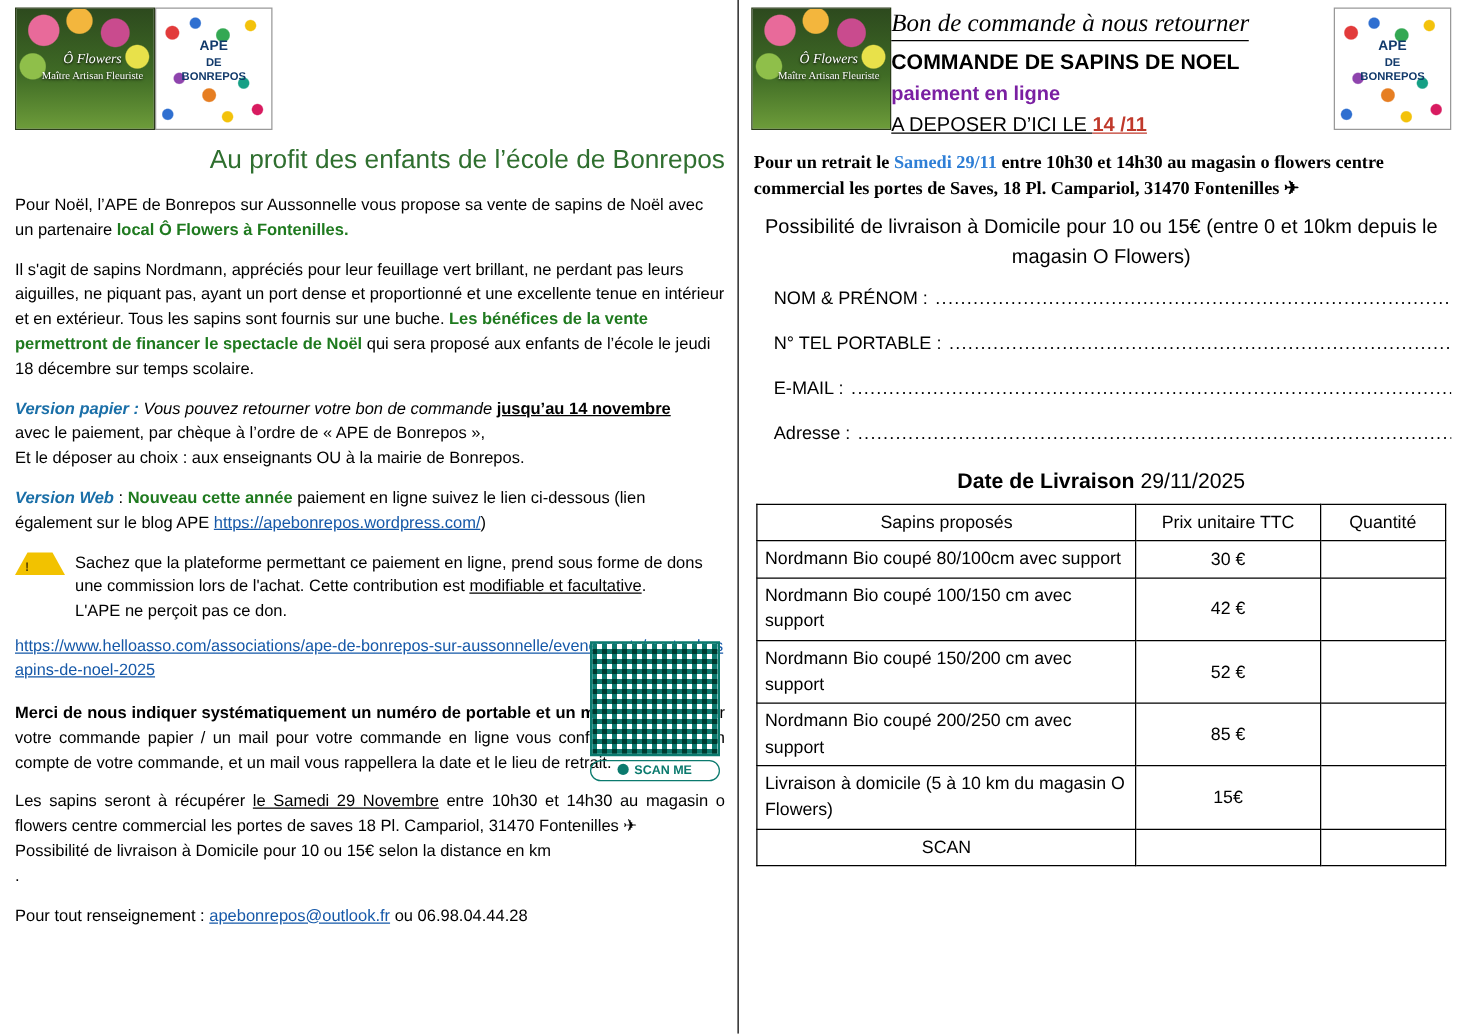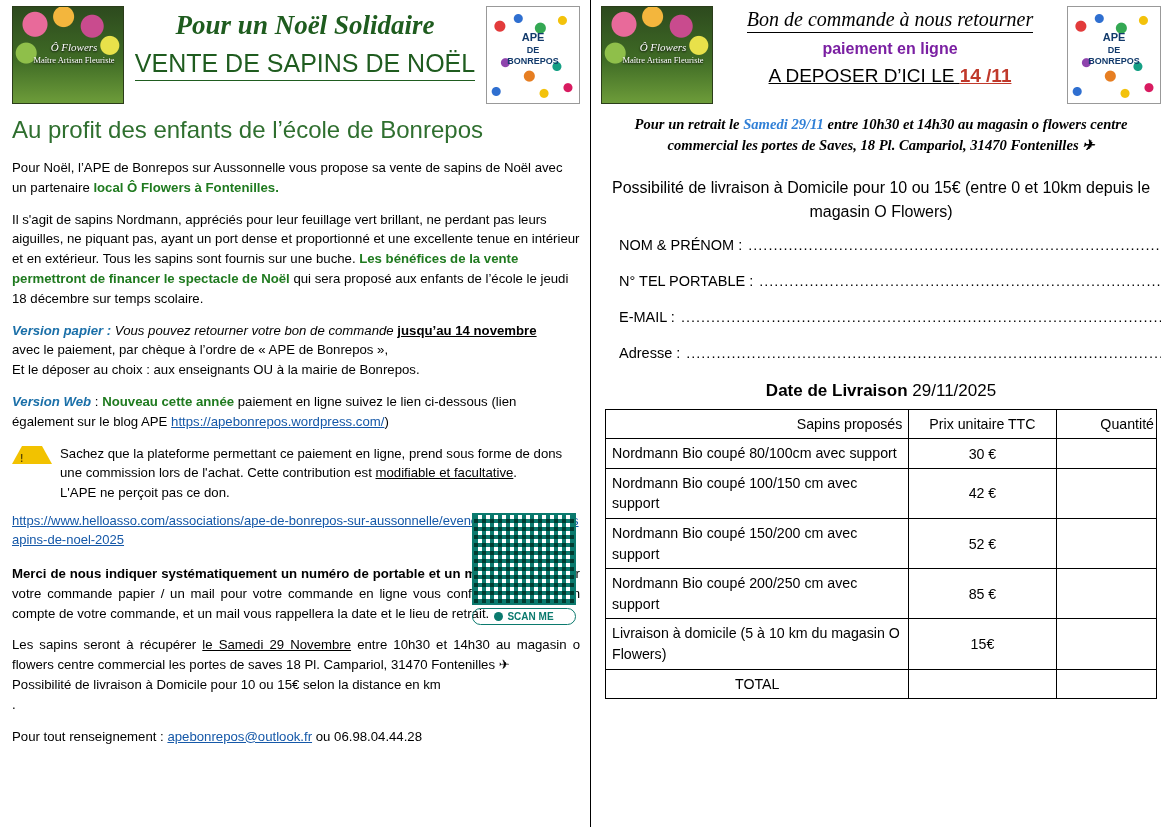--- a/index.html
+++ b/index.html
@@ -62,21 +62,21 @@
   .title-wrap{flex:1;text-align:center;padding:4px 4px 0 4px;}
   .t1{
     font-family:"Liberation Serif",serif;font-style:italic;font-weight:bold;
     font-size:27px;color:#1f5c1f;margin-bottom:8px;
   }
   .t2{
     font-size:25px;color:#1f5c1f;border-bottom:1.5px solid #1f5c1f;
     display:inline-block;padding-bottom:2px;
   }
   .t3{
-    text-align:left;color:#2f6f2f;font-size:24px;margin:12px 0 14px 0;
+    text-align:right;color:#2f6f2f;font-size:21px;margin:12px 0 14px 0;
   }
 
   .body-txt{font-size:13.2px;line-height:1.5;}
   .body-txt p{margin:0 0 12px 0;}
   .bold{font-weight:bold;}
   .greenb{color:#1f7a1f;font-weight:bold;}
   .u{text-decoration:underline;}
   .it{font-style:italic;}
   .blue-it{color:#1a6fa8;font-style:italic;font-weight:bold;}
   a.link{color:#1558a8;text-decoration:underline;word-break:break-all;}
@@ -101,68 +101,64 @@
     margin-top:3px;border:1.5px solid #0b7a6e;border-radius:11px;
     font-size:10px;color:#0b7a6e;padding:2px 4px;font-weight:bold;
   }
   .qr-cap .dot{display:inline-block;width:9px;height:9px;border-radius:50%;background:#0b7a6e;margin-right:4px;vertical-align:-1px;}
 
   .link-block{margin:4px 0 14px 0;font-size:13px;}
   .just{text-align:justify;}
 
   
   .rhead{display:flex;align-items:flex-start;}
-  .rtitles{flex:1;text-align:center;padding-top:2px;}
+  .rtitles{flex:1;padding-top:2px;}
   .r1{font-family:"Liberation Serif",serif;font-style:italic;font-size:20px;border-bottom:1.2px solid #000;display:inline-block;padding-bottom:1px;}
   .r2{font-size:17px;font-weight:bold;margin-top:7px;}
   .r3{font-size:16px;font-weight:bold;color:#7a1fa2;margin-top:7px;}
-  .r4{font-size:19px;margin-top:7px;}
+  .r4{font-size:16px;margin-top:7px;}
   .r4 .ul{text-decoration:underline;}
   .r4 .date{color:#c0392b;font-weight:bold;text-decoration:underline;}
 
   .retrait{
-    font-family:"Liberation Serif",serif;font-style:italic;font-weight:bold;
-    font-size:14.6px;text-align:center;line-height:1.45;margin:10px 2px 20px 2px;
+    font-family:"Liberation Serif",serif;font-weight:bold;
+    font-size:14.6px;line-height:1.45;margin:10px 2px 8px 2px;
   }
   .retrait .bdate{color:#2f7fd6;}
   .livr{font-size:16px;text-align:center;line-height:1.45;margin-bottom:14px;}
 
   .field{font-size:14.5px;margin:0 0 20px 18px;display:flex;align-items:baseline;}
   .field .lab{white-space:nowrap;}
   .field .dots{flex:1;overflow:hidden;white-space:nowrap;letter-spacing:1px;margin-left:6px;}
 
   .datelivr{text-align:center;font-size:17px;margin:6px 0 8px 0;}
   .datelivr b{font-weight:bold;}
 
   table{border-collapse:collapse;width:552px;margin:0 auto;}
   th,td{border:1px solid #000;font-size:14.2px;}
-  th{text-align:right;font-weight:normal;padding:5px 2px;}
+  th{text-align:center;font-weight:normal;padding:5px 2px;}
   .c-lab{width:304px;padding:4px 6px;line-height:1.45;}
   .c-prix{width:148px;text-align:center;}
   .c-qte{width:98px;}
   .total-td{text-align:center;padding:6px 0;}
 </style>
 </head>
 <body>
 
 <div class="page">
 
   <div class="left">
 
     <div class="lhead">
       <div class="logo-flowers">
         <div class="lf-text">
           <span>Ô Flowers</span>
           <span class="lf-sub">Maître Artisan Fleuriste</span>
         </div>
       </div>
-      <div class="title-wrap">
-        <div class="t1">Pour un Noël Solidaire</div>
-        <div class="t2">VENTE DE SAPINS DE NOËL</div>
-      </div>
       <div class="logo-ape">
         <div class="ape-txt">
           <span>APE</span>
           <small>DE</small>
           <small>BONREPOS</small>
         </div>
       </div>
     </div>
 
     <div class="t3">Au profit des enfants de l’école de Bonrepos</div>
@@ -228,20 +224,21 @@
 
     <div class="rhead">
       <div class="logo-flowers">
         <div class="lf-text">
           <span>Ô Flowers</span>
           <span class="lf-sub">Maître Artisan Fleuriste</span>
         </div>
       </div>
       <div class="rtitles">
         <div><span class="r1">Bon de commande à nous retourner</span></div>
+        <div class="r2">COMMANDE DE SAPINS DE NOEL</div>
         <div class="r3">paiement en ligne</div>
         <div class="r4">
           <span class="ul">A DEPOSER D’ICI LE </span><span class="date">14 /11</span>
         </div>
       </div>
       <div class="logo-ape">
         <div class="ape-txt">
           <span>APE</span>
           <small>DE</small>
           <small>BONREPOS</small>
@@ -305,20 +302,20 @@
           <td class="c-lab">Nordmann Bio coupé 200/250 cm avec support</td>
           <td class="c-prix">85 €</td>
           <td class="c-qte"></td>
         </tr>
         <tr>
           <td class="c-lab">Livraison à domicile (5 à 10 km du magasin O Flowers)</td>
           <td class="c-prix">15€</td>
           <td class="c-qte"></td>
         </tr>
         <tr>
-          <td class="total-td">TOTAL</td>
+          <td class="total-td">SCAN</td>
           <td class="c-prix"></td>
           <td class="c-qte"></td>
         </tr>
       </tbody>
     </table>
   </div>
 </div>
 
 </body></html>

